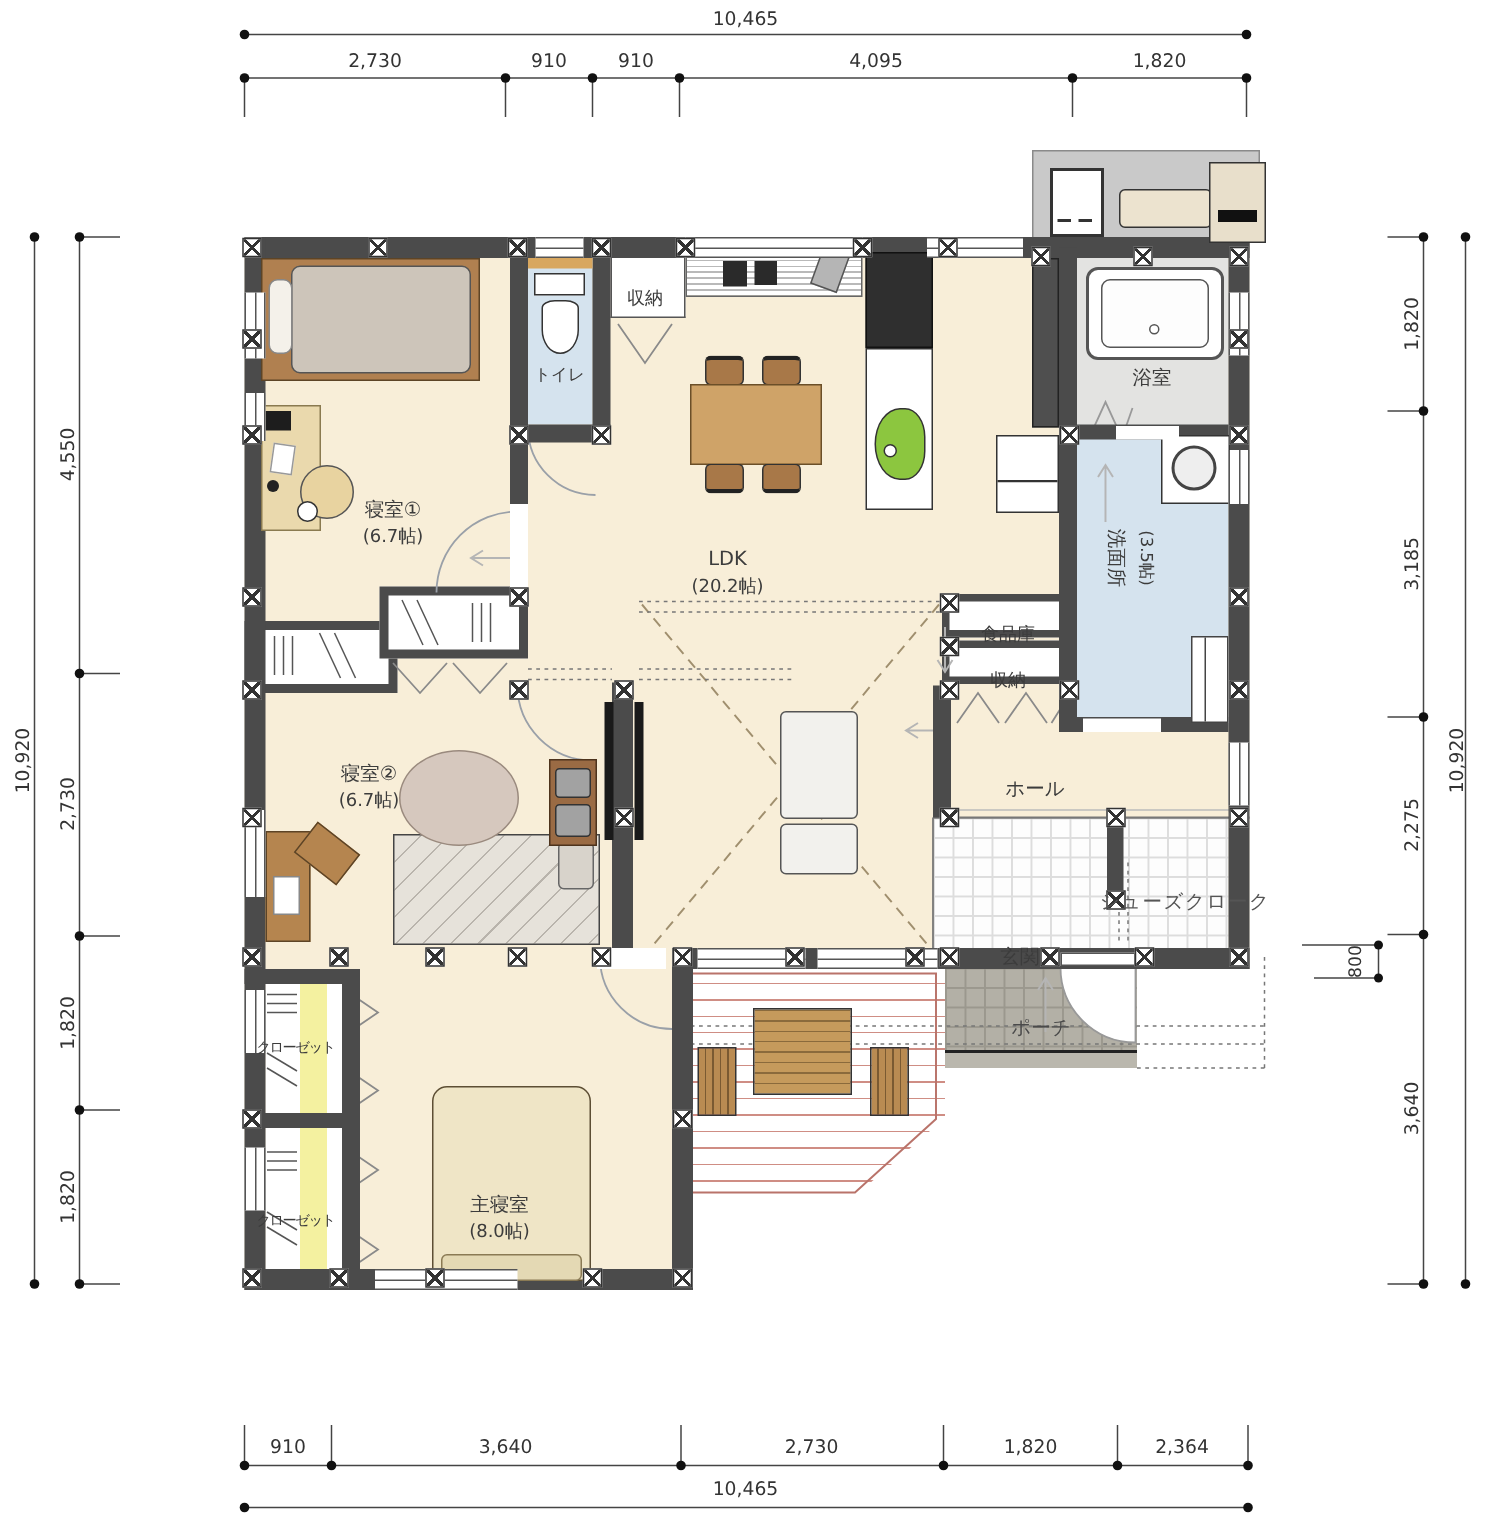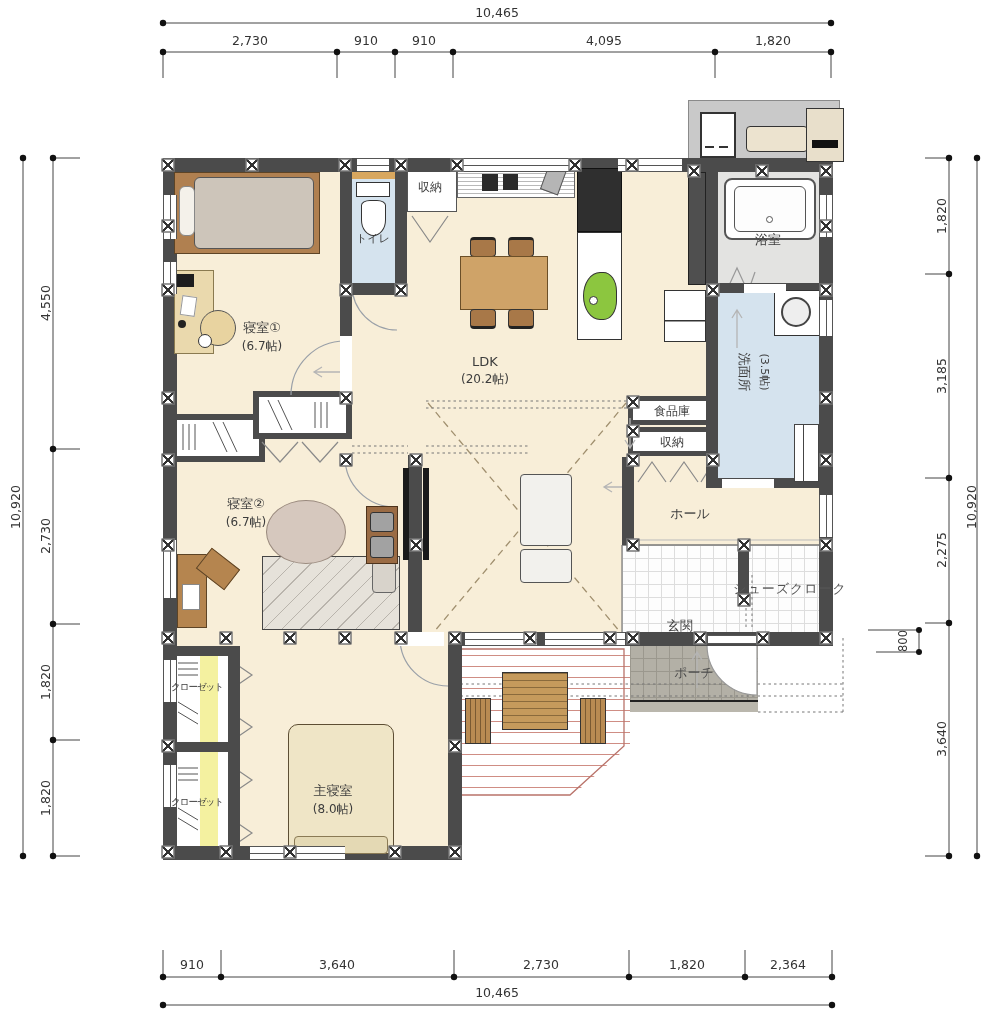--- a/index.html
+++ b/index.html
@@ -12,21 +12,21 @@
     linear-gradient(-45deg,transparent 43%,#333 43%,#333 57%,transparent 57%),#fff;
     border:1.5px solid #333;transform:translate(-50%,-50%);z-index:6;}
   .winh{position:absolute;height:14px;background-color:#fff;background-image:linear-gradient(#555,#555);
     background-size:100% 1px;background-position:center;background-repeat:no-repeat;
     border-top:1px solid #555;border-bottom:1px solid #555;box-sizing:border-box;z-index:5;}
   .winv{position:absolute;width:14px;background-color:#fff;background-image:linear-gradient(90deg,#555,#555);
     background-size:1px 100%;background-position:center;background-repeat:no-repeat;
     border-left:1px solid #555;border-right:1px solid #555;box-sizing:border-box;z-index:5;}
   .gap{position:absolute;background:#fff;z-index:5;}
   .lbl{position:absolute;transform:translate(-50%,-50%);color:#3c3c3c;font-size:13px;
-       white-space:nowrap;z-index:8;}
+       white-space:nowrap;z-index:8;margin-top:12px;}
   .lblv{position:absolute;transform:translate(-50%,-50%) rotate(90deg);color:#3c3c3c;font-size:13px;
        white-space:nowrap;z-index:8;}
   .dim{position:absolute;transform:translate(-50%,-50%);color:#333;font-size:12.5px;white-space:nowrap;z-index:9;text-align:center;}
   .dimv{position:absolute;transform:translate(-50%,-50%) rotate(-90deg);color:#333;font-size:12.5px;white-space:nowrap;z-index:9;}
   .cbox{position:absolute;border:6px solid #4b4b4b;background:#fff;box-sizing:border-box;z-index:3;}
   .pbox{position:absolute;border:5px solid #4b4b4b;background:#fff;box-sizing:border-box;z-index:3;}
   .f{position:absolute;box-sizing:border-box;z-index:4;}
   svg{position:absolute;left:0;top:0;pointer-events:none;}
   #svg-under{z-index:3;}
   #svg-dims{z-index:9;}
@@ -330,21 +330,21 @@
   <div class="lbl" style="left:246px;top:522px;font-size:12px;">(6.7帖)</div>
   <div class="lbl" style="left:197px;top:687px;font-size:9.5px;letter-spacing:-1px;">クローゼット</div>
   <div class="lbl" style="left:197px;top:802px;font-size:9.5px;letter-spacing:-1px;">クローゼット</div>
   <div class="lbl" style="left:333px;top:791px;">主寝室</div>
   <div class="lbl" style="left:333px;top:809px;font-size:12px;">(8.0帖)</div>
 
   <div class="dim" style="left:497px;top:12px;">10,465</div>
   <div class="dim" style="left:250px;top:40px;">2,730</div>
   <div class="dim" style="left:366px;top:40px;">910</div>
   <div class="dim" style="left:424px;top:40px;">910</div>
-  <div class="dim" style="left:604px;top:40px;">4,095</div>
+  <div class="dim" style="left:584px;top:40px;">4,095</div>
   <div class="dim" style="left:773px;top:40px;">1,820</div>
   <div class="dim" style="left:192px;top:964px;">910</div>
   <div class="dim" style="left:337px;top:964px;">3,640</div>
   <div class="dim" style="left:541px;top:964px;">2,730</div>
   <div class="dim" style="left:687px;top:964px;">1,820</div>
   <div class="dim" style="left:788px;top:964px;">2,364</div>
   <div class="dim" style="left:497px;top:992px;">10,465</div>
   <div class="dimv" style="left:15px;top:507px;">10,920</div>
   <div class="dimv" style="left:45px;top:303px;">4,550</div>
   <div class="dimv" style="left:45px;top:536px;">2,730</div>

